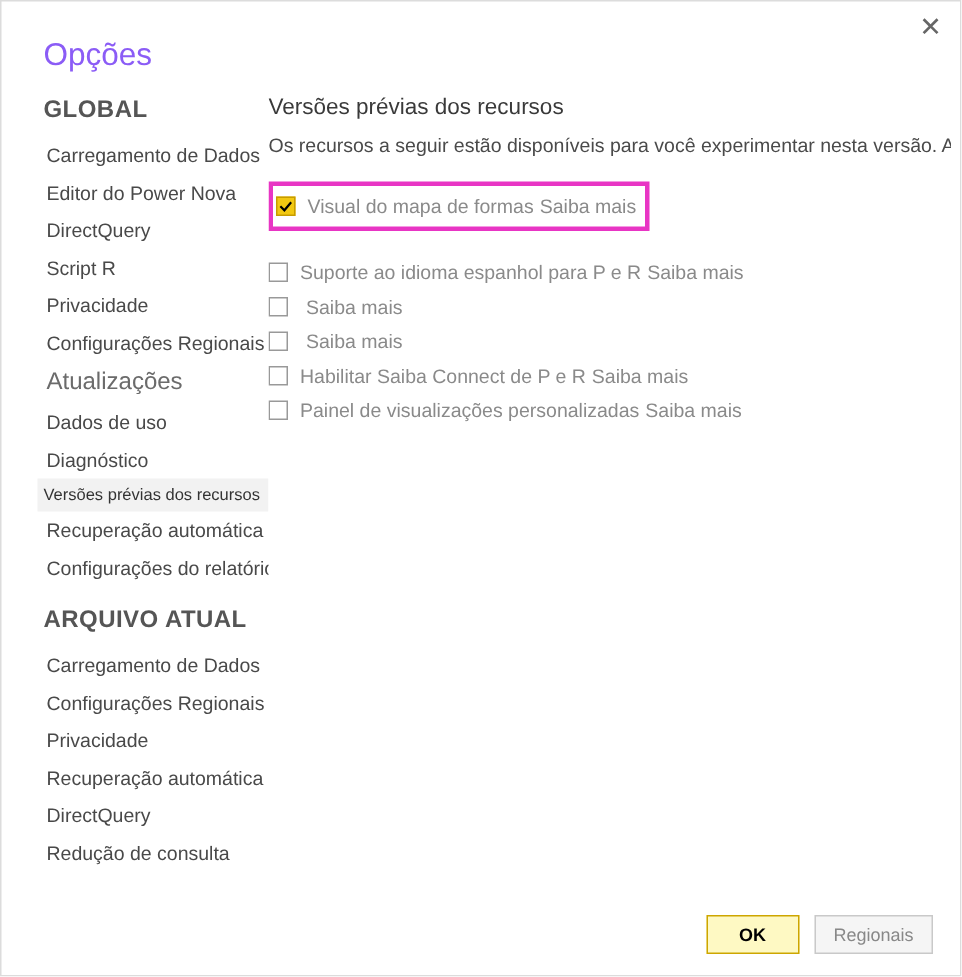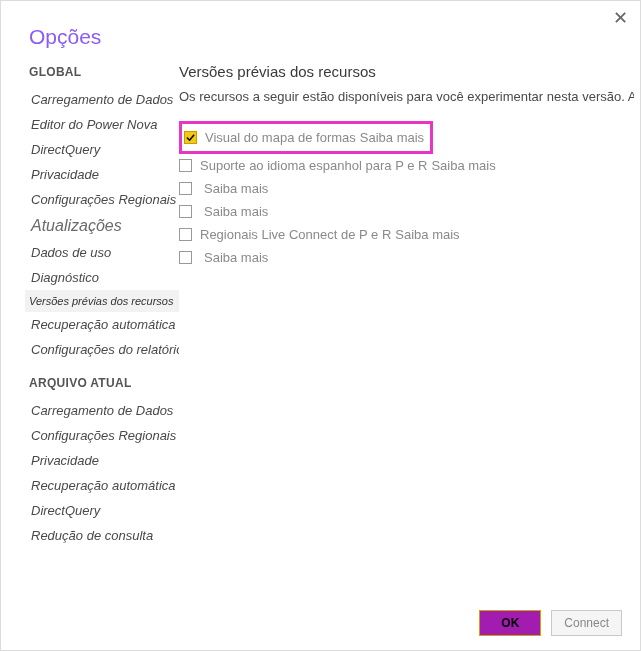--- a/index.html
+++ b/index.html
@@ -2,52 +2,53 @@
 <html><head>
 <meta charset="utf-8">
 <style>
   * { box-sizing: border-box; margin: 0; padding: 0; }
   html, body { width: 641px; height: 651px; overflow: hidden; font-family: "Segoe UI", Arial, sans-serif; background: #fff; }
   .dialog { position: relative; width: 641px; height: 651px; border: 1px solid #dcdcdc; background: #fff; }
   .close { position: absolute; top: 6px; right: 12px; font-size: 18px; color: #666; cursor: pointer; }
   .title { font-size: 21px; font-weight: 300; color: #8b5cf6; padding: 24px 0 14px 28px; }
   .body { display: flex; height: 540px; }
   .sidebar { width: 178px; padding-left: 28px; overflow: hidden; }
-  .section-head { font-size: 12px; color: #555; letter-spacing: 0.3px; margin: 14px 0 8px 0; font-weight: 600; }
+  .section-head { font-size: 16px; color: #555; letter-spacing: 0.3px; margin: 14px 0 8px 0; font-weight: 600; }
   .section-head.first { margin-top: 2px; }
-  .nav-item { font-size: 13px; color: #494949; padding: 5px 0 5px 2px; cursor: pointer; white-space: nowrap; font-style: italic; }
+  .nav-item { font-size: 13px; color: #494949; padding: 5px 0 5px 2px; cursor: pointer; white-space: nowrap; }
   .nav-item.small { font-size: 16px; color: #6b6b6b; }
   .nav-item.active { background: #f2f2f2; font-size: 11px; color: #333; padding: 5px 4px; margin-left: -4px; }
   .content { flex: 1; padding: 0 6px 0 0; overflow: hidden; }
   .content-title { font-size: 15px; color: #3a3a3a; margin: 0 0 8px 0; }
   .content-desc { font-size: 13px; color: #4a4a4a; line-height: 1.45; margin-bottom: 14px; white-space: nowrap; overflow: hidden; }
   .feat-row { display: flex; align-items: center; font-size: 13px; color: #8a8a8a; padding: 4px 0; }
   .feat-row .cb { width: 13px; height: 13px; border: 1px solid #999; margin-right: 8px; display: inline-flex; align-items: center; justify-content: center; }
   .feat-row .cb.checked { background: #f2c811; border-color: #c79c00; }
   .feat-row .cb.checked svg { width: 9px; height: 9px; }
   .feat-row .more { margin-left: 4px; }
-  .highlight-box { border: 3px solid #e835c4; padding: 2px 6px 2px 2px; display: inline-flex; align-items: center; margin-bottom: 0; }
+  .highlight-box { border: 3px solid #e835c4; padding: 2px 6px 2px 2px; display: inline-flex; align-items: center; margin-bottom: 16px; }
   .footer { position: absolute; bottom: 14px; right: 18px; display: flex; gap: 10px; }
   .btn { min-width: 62px; padding: 5px 12px; font-size: 12px; text-align: center; border: 1px solid #c9c9c9; cursor: pointer; }
-  .btn.primary { background: #a21caf; border-color: #cda600; color: #000; font-weight: 600; }
+  .btn.primary { background: #fef9c3; border-color: #cda600; color: #000; font-weight: 600; }
   .btn.secondary { background: #f5f5f5; color: #888; }
 </style>
 </head>
 <body>
 
 <div class="dialog">
   <div class="close">✕</div>
   <div class="title">Opções</div>
 
   <div class="body">
     <div class="sidebar">
       <div class="section-head first">GLOBAL</div>
       <div class="nav-item">Carregamento de Dados</div>
       <div class="nav-item">Editor do Power Nova</div>
       <div class="nav-item">DirectQuery</div>
+      <div class="nav-item">Script R</div>
       <div class="nav-item">Privacidade</div>
       <div class="nav-item">Configurações Regionais</div>
       <div class="nav-item small">Atualizações</div>
       <div class="nav-item">Dados de uso</div>
       <div class="nav-item">Diagnóstico</div>
       <div class="nav-item active">Versões prévias dos recursos</div>
       <div class="nav-item">Recuperação automática</div>
       <div class="nav-item">Configurações do relatório</div>
 
       <div class="section-head">ARQUIVO ATUAL</div>
@@ -84,27 +85,28 @@
       <div class="feat-row">
         <span class="cb"></span>
         <span class="more">Saiba mais</span>
       </div>
       <div class="feat-row">
         <span class="cb"></span>
         <span class="more">Saiba mais</span>
       </div>
       <div class="feat-row">
         <span class="cb"></span>
-        <span>Regionais Live Connect de P e R</span>
+        <span>Habilitar Saiba Connect de P e R</span>
         <span class="more">Saiba mais</span>
       </div>
       <div class="feat-row">
         <span class="cb"></span>
+        <span>Painel de visualizações personalizadas</span>
         <span class="more">Saiba mais</span>
       </div>
     </div>
   </div>
 
   <div class="footer">
     <div class="btn primary">OK</div>
-    <div class="btn secondary">Connect</div>
+    <div class="btn secondary">Regionais</div>
   </div>
 </div>
 
 </body></html>

